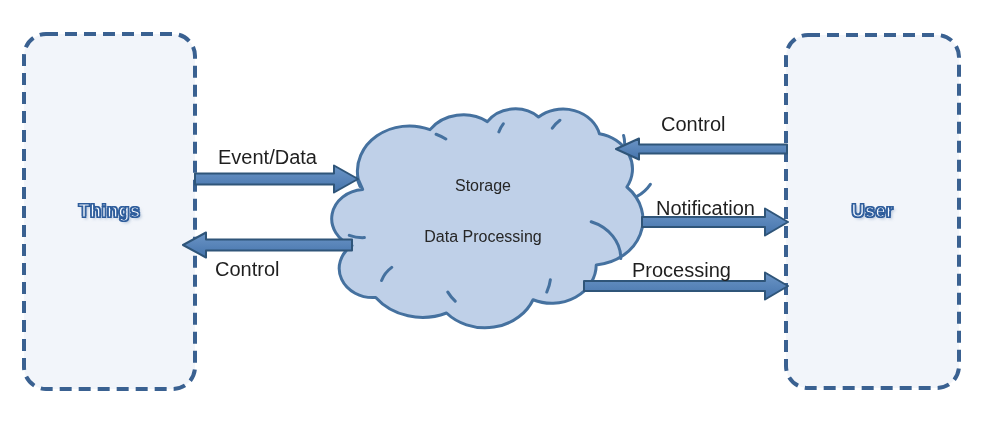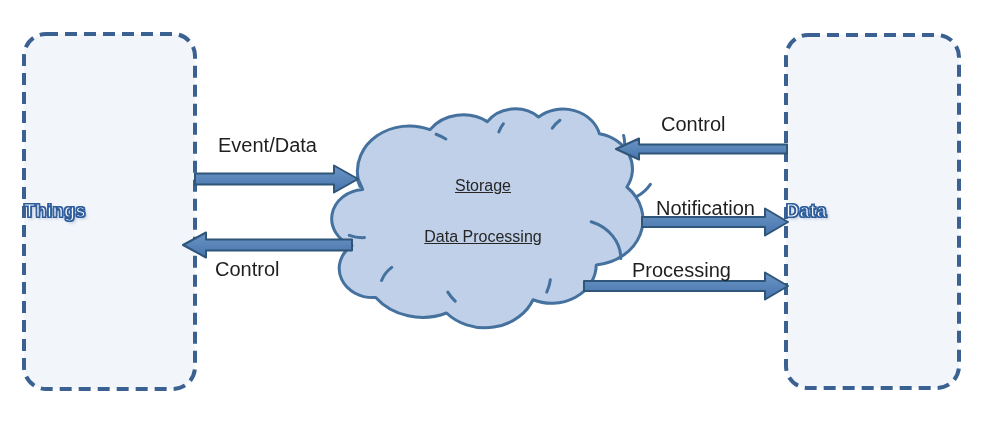--- a/index.html
+++ b/index.html
@@ -12,30 +12,30 @@
   .canvas{
     position:relative;width:984px;height:430px;background:var(--bg);
     font-family:"Liberation Sans", sans-serif;overflow:hidden;
   }
   .canvas svg{position:absolute;left:0;top:0;}
   .flow-label{
     position:absolute;font-size:20px;color:var(--label);white-space:nowrap;
     line-height:19px;
   }
   .wordart{
-    position:absolute;font-size:18px;font-weight:bold;
+    position:absolute;text-align:center;font-size:18px;font-weight:bold;
     letter-spacing:.5px;color:var(--wordart-fill);
     -webkit-text-stroke:1.2px var(--wordart-outline);
     text-shadow:-1px -1px 0 var(--wordart-outline),1px -1px 0 var(--wordart-outline),
                 -1px 1px 0 var(--wordart-outline),1px 1px 0 var(--wordart-outline),
                  2px 2px 3px rgba(110,140,180,.55);
   }
   .cloud-text{
     position:absolute;left:358px;top:177px;width:250px;text-align:center;
-    font-size:16px;color:#262626;line-height:18px;text-decoration:underline;
+    font-size:16px;color:#262626;line-height:18px;
   }
   .cloud-text .line2{margin-top:33px;}
   .box-rect{fill:var(--box-fill);stroke:var(--box-border);stroke-width:4;
             stroke-dasharray:12 7;}
   .cloud-path{fill:var(--cloud-fill);stroke:var(--cloud-border);stroke-width:3;
               vector-effect:non-scaling-stroke;stroke-linejoin:round;}
   .cloud-stubs{fill:none;stroke:var(--cloud-border);stroke-width:3;
                vector-effect:non-scaling-stroke;stroke-linecap:round;}
   .arrow{fill:url(#arrowGrad);stroke:var(--arrow-border);stroke-width:2;
          stroke-linejoin:round;}
@@ -88,25 +88,25 @@
     </g>
 
     <polygon class="arrow" points="195,173.5 334,173.5 334,165.5 358,179 334,192.5 334,184.5 195,184.5"></polygon>
     <polygon class="arrow" points="352,239.5 206,239.5 206,232.5 183,245 206,257.5 206,250.5 352,250.5"></polygon>
     <polygon class="arrow" points="787,144.5 639,144.5 639,138.5 616,149 639,159.5 639,153.5 787,153.5"></polygon>
     <polygon class="arrow" points="642,217 765,217 765,208.5 788,222 765,235.5 765,227 642,227"></polygon>
     <polygon class="arrow" points="584,281 765,281 765,272.5 788,286 765,299.5 765,291 584,291"></polygon>
   </svg>
 
   <div class="wordart" style="left:24px;top:201px;width:171px;">Things</div>
-  <div class="wordart" style="left:786px;top:201px;width:173px;">Data</div>
+  <div class="wordart" style="left:786px;top:201px;width:173px;">User</div>
 
   <div class="cloud-text">
     <div class="line1">Storage</div>
     <div class="line2">Data Processing</div>
   </div>
 
-  <div class="flow-label" style="left:218px;top:136px;">Event/Data</div>
+  <div class="flow-label" style="left:218px;top:148px;">Event/Data</div>
   <div class="flow-label" style="left:215px;top:260px;">Control</div>
   <div class="flow-label" style="left:661px;top:115px;">Control</div>
   <div class="flow-label" style="left:656px;top:199px;">Notification</div>
   <div class="flow-label" style="left:632px;top:261px;">Processing</div>
 </div>
 
 </body></html>

